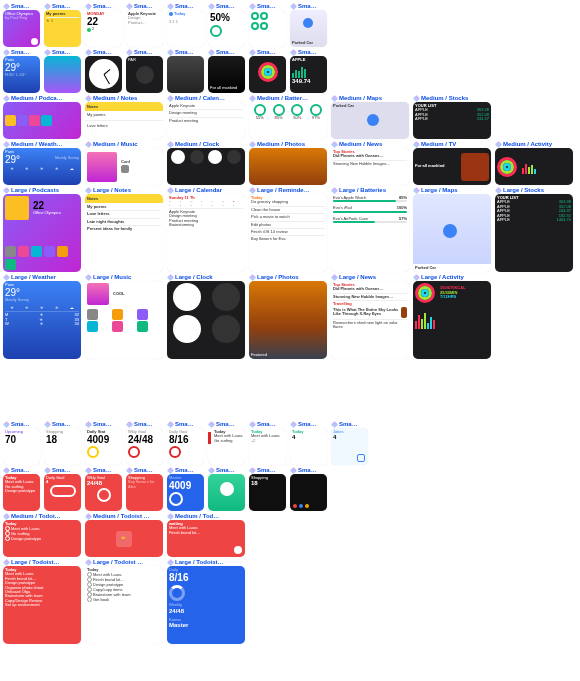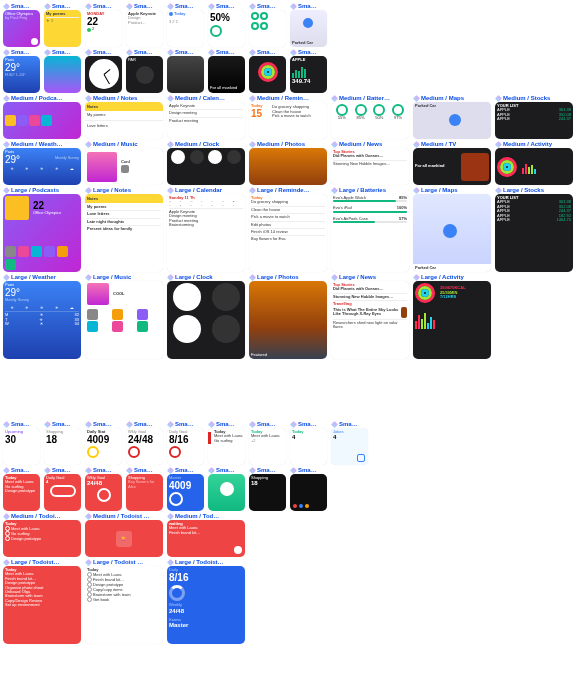--- a/index.html
+++ b/index.html
@@ -280,39 +280,20 @@
       </div>
 <div class="tile md white p">
         <div class="t">Apple Keynote</div>
         <div class="ln"></div>
         <div class="t">Design meeting</div>
         <div class="ln"></div>
         <div class="t">Product meeting</div>
       </div>
     </div>
 
-<div class="cell md-col">
-      <div class="lbl">
-        <span class="diamond"></span>
-        <span>Medium / Remin…</span>
-      </div>
-<div class="tile md white p">
-        <div class="flx">
-          <div class="col" style="width:20px">
-            <div class="t to b">Today</div>
-            <div class="big b to">15</div>
-          </div>
-          <div class="col">
-            <div class="t">Do grocery shopping</div>
-            <div class="t">Clean the house</div>
-            <div class="t">Pick a movie to watch</div>
-          </div>
-        </div>
-      </div>
-    </div>
 
 <div class="cell md-col">
       <div class="lbl">
         <span class="diamond"></span>
         <span>Medium / Batter…</span>
       </div>
 <div class="tile md white p">
         <div class="flx" style="justify-content:space-around">
           <div class="col" style="align-items:center">
             <div style="width:12px;height:12px;border:2px solid #10b981;border-radius:50%"></div>
@@ -784,21 +765,21 @@
 
 <div class="spacer"></div>
 
 <div class="cell sm-col">
       <div class="lbl">
         <span class="diamond"></span>
         <span>Sma…</span>
       </div>
 <div class="tile sm white p">
         <div class="t" style="color:#7c3aed">Upcoming</div>
-        <div class="big b">30</div>
+        <div class="big b">70</div>
       </div>
     </div>
 
 <div class="cell sm-col">
       <div class="lbl">
         <span class="diamond"></span>
         <span>Sma…</span>
       </div>
 <div class="tile sm white p">
         <div class="t tgr">Shopping</div>

